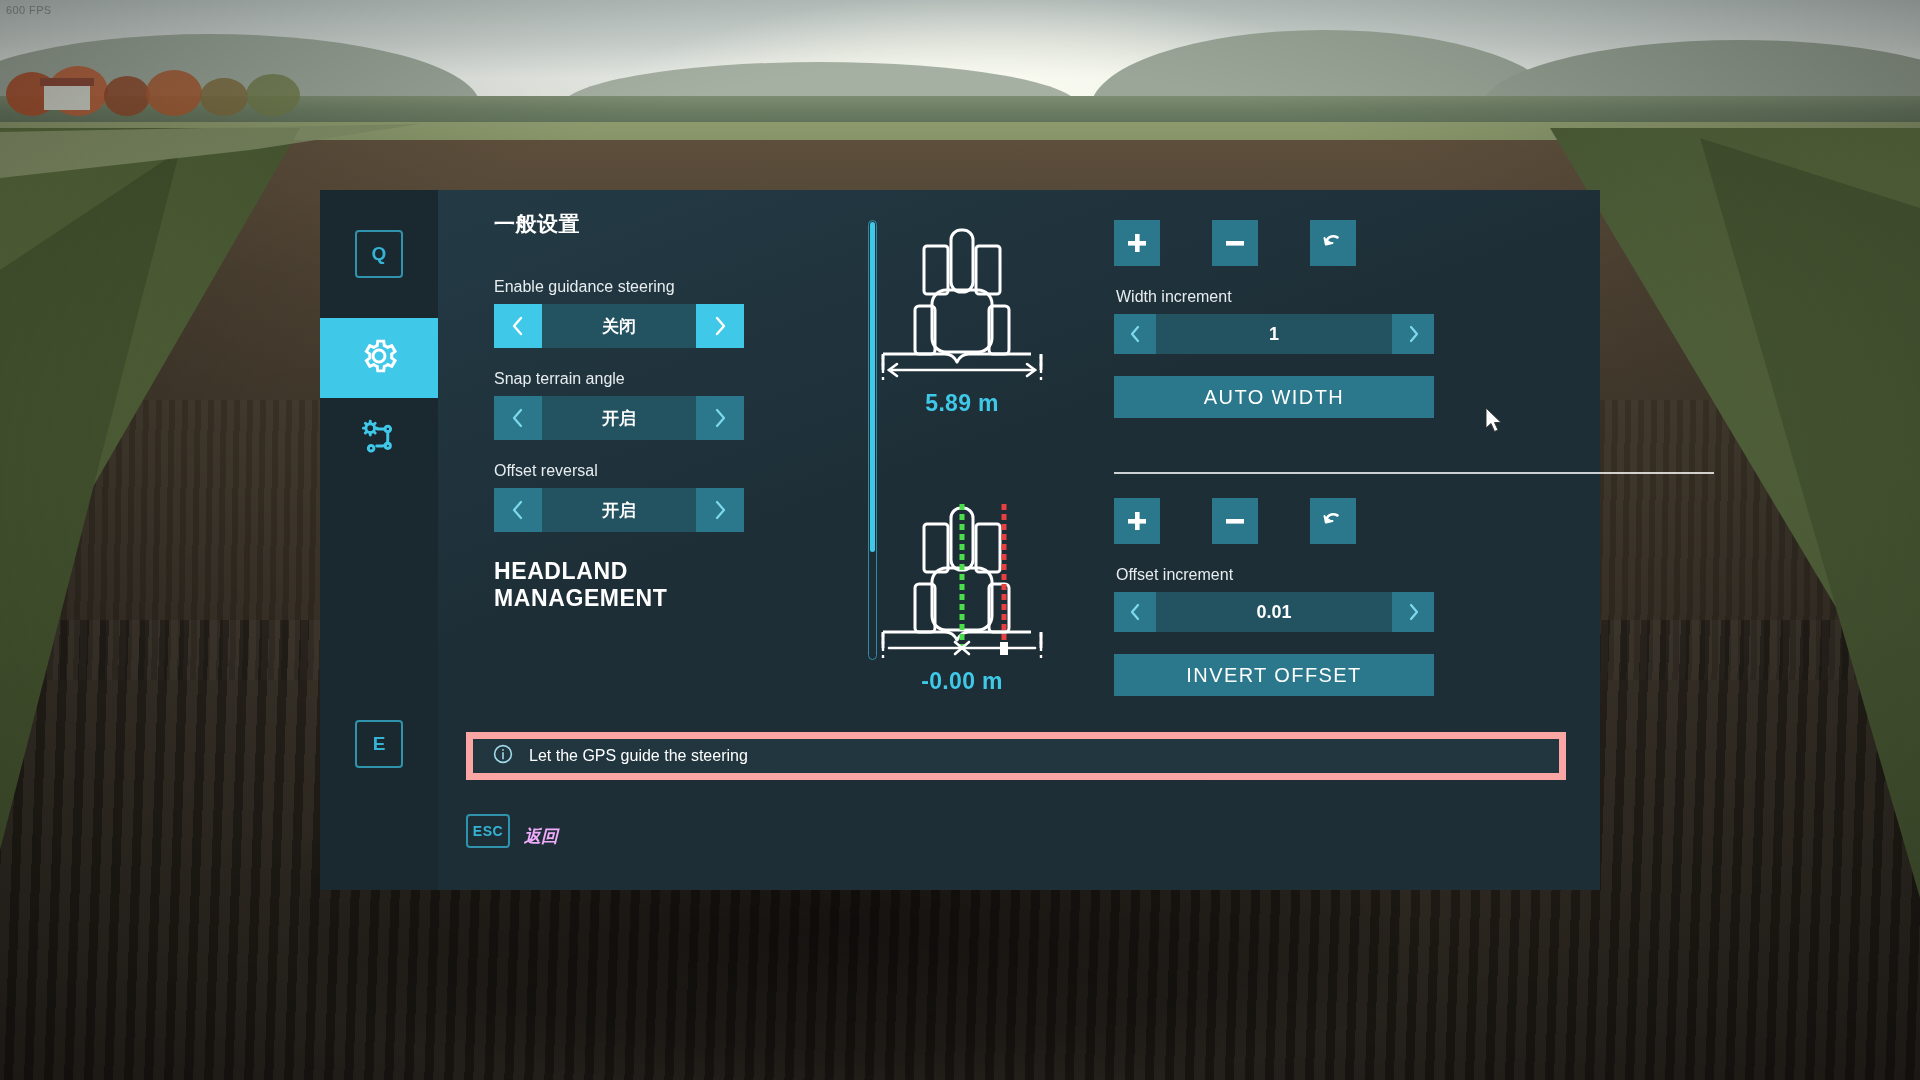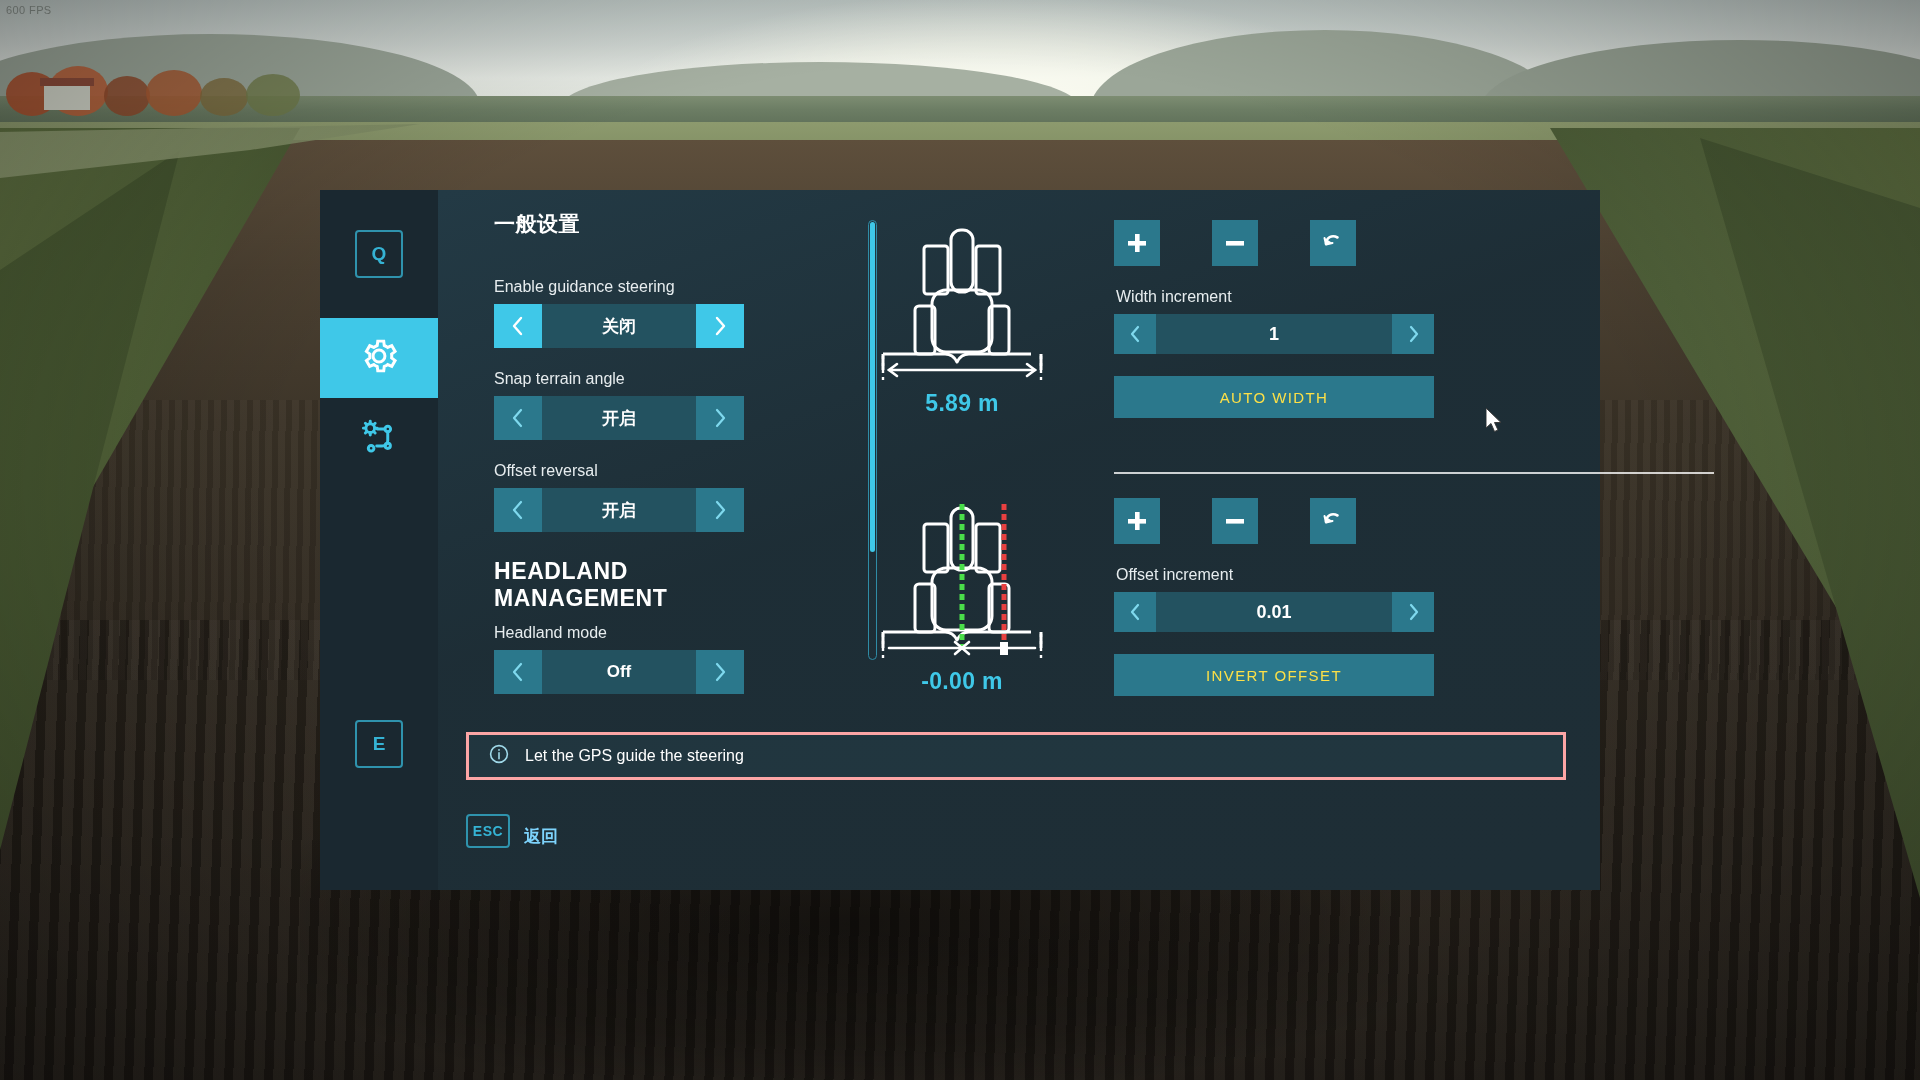--- a/index.html
+++ b/index.html
@@ -185,44 +185,44 @@
   .inc-row { display:flex; height:40px; width:320px; background:#235260; }
   .inc-arrow {
     width:42px; flex:0 0 42px; background:#2b788c;
     display:flex; align-items:center; justify-content:center;
   }
   .inc-val { flex:1; display:flex; align-items:center; justify-content:center;
     color:#ffffff; font-size:18px; font-weight:bold; }
   .wide-btn {
     margin-top:22px; width:320px; height:42px; background:#2b788c;
     display:flex; align-items:center; justify-content:center;
-    color:#fde047; font-size:15px; letter-spacing:1.4px;
+    color:#ffffff; font-size:20px; letter-spacing:1.4px;
   }
   .divider {
     position:absolute; left:330px; top:262px; width:600px; height:2px;
     background:rgba(255,255,255,.78);
   }
 
   
   .info-bar {
     position:absolute; left:146px; bottom:110px; width:1100px; height:48px;
-    border:3px solid #fca5a5; background:rgba(38,62,73,.48);
+    border:7px solid #fca5a5; background:rgba(38,62,73,.48);
     display:flex; align-items:center; padding-left:20px; gap:16px; z-index:3;
   }
   .info-text { color:#ffffff; font-size:16px; }
 
   .esc-row {
     position:absolute; left:146px; bottom:42px; display:flex; align-items:flex-end; gap:14px; z-index:3;
   }
   .esc-key {
     width:44px; height:34px; border:2px solid #2f93ad; border-radius:4px;
     display:flex; align-items:center; justify-content:center;
     color:#35b3d4; font-size:14px; font-weight:bold; letter-spacing:.5px;
   }
-  .esc-label { color:#7dd3fc; font-size:17px; font-weight:bold; }
+  .esc-label { color:#f0abfc; font-size:17px; font-weight:bold;font-style:italic; }
 
   
   #cursor { position:absolute; left:1486px; top:408px; z-index:50; }
 </style>
 </head>
 <body>
 
 <div id="scene">
   <div class="sky"></div>
   <div class="sky-glow"></div>
@@ -340,36 +340,20 @@
           <div class="arrow-btn">
             <svg width="14" height="22" viewBox="0 0 14 22" fill="none" stroke="#7fd9ee" stroke-width="2.2" stroke-linecap="round" stroke-linejoin="round">
                 <polyline points="4,3 11,11 4,19"></polyline>
               </svg>
           </div>
         </div>
       </div>
 
       <div class="section-title-en">HEADLAND MANAGEMENT</div>
 
-      <div>
-        <div class="setting-label">Headland mode</div>
-        <div class="opt-row tight">
-          <div class="arrow-btn">
-            <svg width="14" height="22" viewBox="0 0 14 22" fill="none" stroke="#7fd9ee" stroke-width="2.2" stroke-linecap="round" stroke-linejoin="round">
-                <polyline points="10,3 3,11 10,19"></polyline>
-              </svg>
-          </div>
-          <div class="opt-val">Off</div>
-          <div class="arrow-btn">
-            <svg width="14" height="22" viewBox="0 0 14 22" fill="none" stroke="#7fd9ee" stroke-width="2.2" stroke-linecap="round" stroke-linejoin="round">
-                <polyline points="4,3 11,11 4,19"></polyline>
-              </svg>
-          </div>
-        </div>
-      </div>
 
     </div>
 
     <div class="scrollbar">
       <div class="scroll-thumb"></div>
     </div>
   </div>
 
   <div class="right-col">
 

